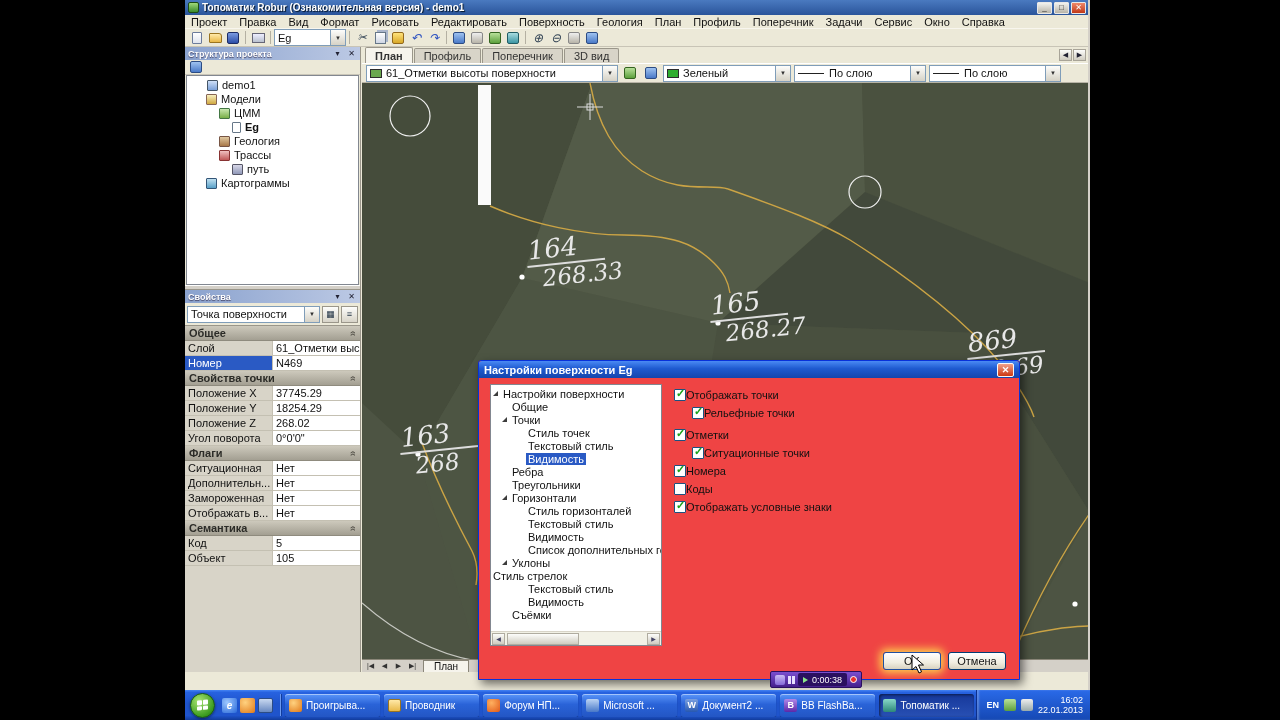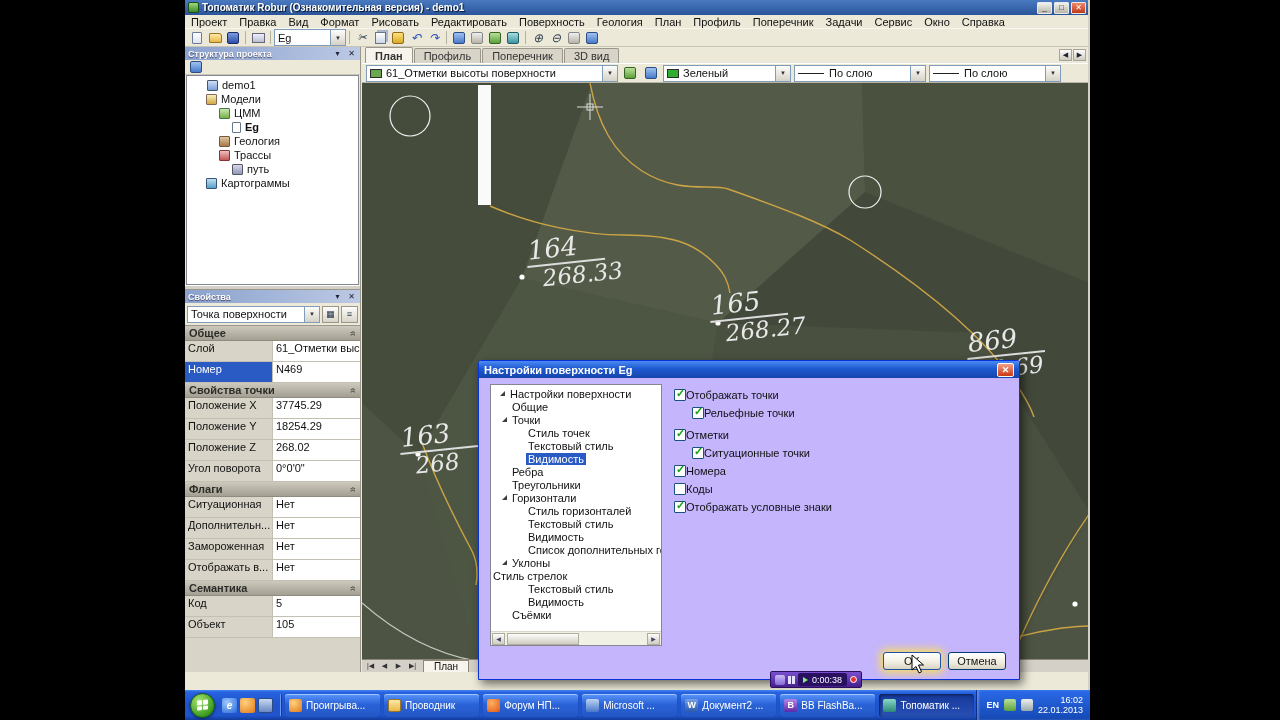--- a/index.html
+++ b/index.html
@@ -70,21 +70,21 @@
   .props{flex:1;display:flex;flex-direction:column;min-height:0}
   .props-comborow{height:22px;flex:none;display:flex;align-items:center;gap:2px;padding:2px}
   .props-combo{flex:1}
   .pbtn{width:17px;height:17px;flex:none;background:linear-gradient(#fdfdfb,#d8d4c8);border:1px solid #9a968a;
         display:flex;align-items:center;justify-content:center;font-size:9px;color:#234}
   .pgrid{flex:1;background:#d8d4c8;border-top:1px solid #9a968a;overflow:hidden}
   .ghead{height:15px;display:flex;align-items:center;padding:0 4px;background:linear-gradient(180deg,#cdc9bc,#a39f92);
          font-weight:bold;color:#2c2c28;border-bottom:1px solid #8f8b7e}
   .ghead .chev{margin-left:auto;display:inline-block;transform:rotate(-90deg);font-size:10px;color:#55524a}
   .ghead .chev::after{content:"»"}
-  .prow{display:flex;height:21px;border-bottom:1px solid #c4c0b2}
+  .prow{display:flex;height:15px;border-bottom:1px solid #c4c0b2}
   .plabel{width:88px;padding:1px 3px;border-right:1px solid #c4c0b2;overflow:hidden;white-space:nowrap;background:#d8d4c8}
   .pval{flex:1;background:#fff;padding:1px 3px;overflow:hidden;white-space:nowrap}
   .prow.selected .plabel{background:#2a5ac4;color:#fff}
 
   
   .rightcol{position:absolute;left:177px;top:47px;right:0;bottom:18px;display:flex;flex-direction:column}
   .tabstrip{height:16px;flex:none;background:#ece9d8;display:flex;align-items:flex-end;padding-left:3px}
   .vtab{height:15px;padding:0 9px;display:flex;align-items:center;border:1px solid #9a968a;border-bottom:none;
         border-radius:2px 2px 0 0;background:#d8d4c8;margin-right:1px;color:#333}
   .vtab.active{background:#f6f4ec;height:16px;font-weight:bold}
@@ -110,21 +110,21 @@
 
   
   .statusbar{position:absolute;left:0;right:0;bottom:0;height:18px;background:#ece9d8;border-top:1px solid #fff;
              display:flex;align-items:center;padding:0 5px;gap:4px}
   .sb-right{margin-left:auto;display:flex;align-items:center;gap:3px;margin-right:4px}
   .sb-box{border:1px solid #9a968a;background:#fff;height:14px;padding:0 5px;font-size:10px;display:flex;align-items:center}
   .sb-ic{width:14px;height:13px;border:1px solid #9a968a;background:linear-gradient(#fdfdfb,#d0ccc0)}
   .sb-rec{width:14px;height:13px;border:1px solid #7a2020;background:linear-gradient(#f07050,#c02818);border-radius:2px}
 
   
-  .dialog{position:absolute;left:293px;top:360px;width:542px;height:320px;background:#c4b5fd;
+  .dialog{position:absolute;left:293px;top:360px;width:542px;height:320px;background:#ef4444;
           border:1px solid #0831d9;border-radius:3px 3px 0 0;box-shadow:3px 4px 10px rgba(0,0,0,.55);z-index:50;padding:0 3px 3px}
   .dlg-title{height:17px;margin:0 -3px;background:linear-gradient(180deg,#4a8af4,#1e5ad0 45%,#1545ac);
              border-radius:3px 3px 0 0;display:flex;align-items:center;color:#fff;font-weight:bold;padding:0 5px}
   .dlg-close{margin-left:auto;width:17px;height:14px;background:linear-gradient(#f0a088,#cc3813);border:1px solid #f8f8f8;
              border-radius:2px;color:#fff;font-size:9px;line-height:12px;text-align:center;font-weight:bold}
   .dlg-close::after{content:"✕"}
   .dlg-body{position:relative;height:300px}
   .dlg-tree{position:absolute;left:8px;top:6px;width:172px;height:262px;background:#fff;border:1px solid #828790;overflow:hidden;padding-top:2px}
   .dtrow{height:13px;display:flex;align-items:center;white-space:nowrap}
   .marker{width:0;height:0;border-bottom:5px solid #3c3c3c;border-left:5px solid transparent;margin-right:3px;flex:none}
@@ -532,21 +532,21 @@
     </div>
 
 
     <div class="dialog">
       <div class="dlg-title">
         <span>Настройки поверхности Eg</span>
         <div class="dlg-close"></div>
       </div>
       <div class="dlg-body">
         <div class="dlg-tree">
-          <div class="dtrow" style="padding-left:9px">
+          <div class="dtrow" style="padding-left:2px">
               <span class="marker"></span>
               <span class="lbl">Настройки поверхности</span>
             </div>
           <div class="dtrow" style="padding-left:19px">
               <span class="lbl">Общие</span>
             </div>
           <div class="dtrow" style="padding-left:11px">
               <span class="marker"></span>
               <span class="lbl">Точки</span>
             </div>

